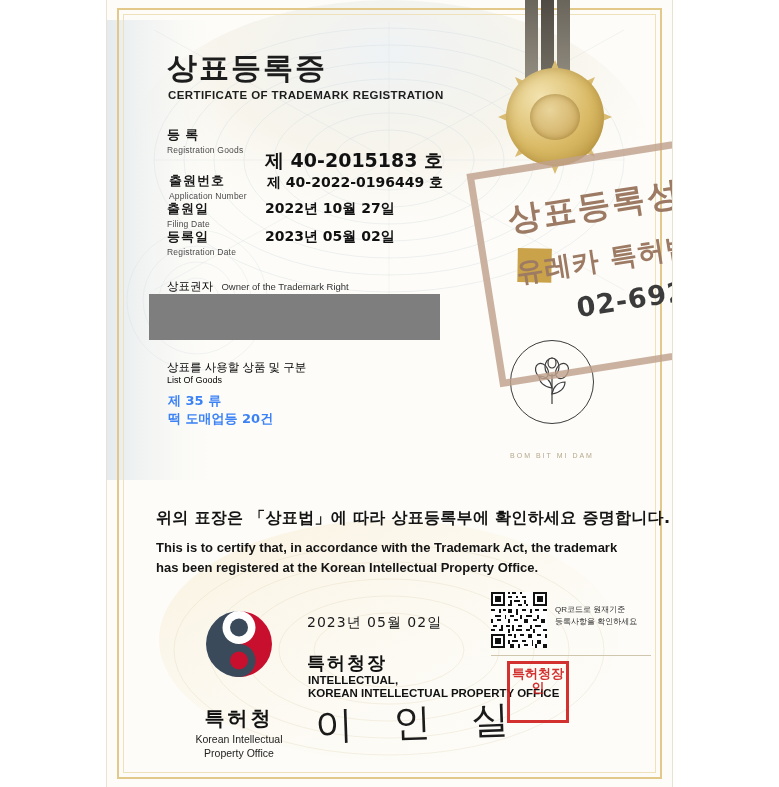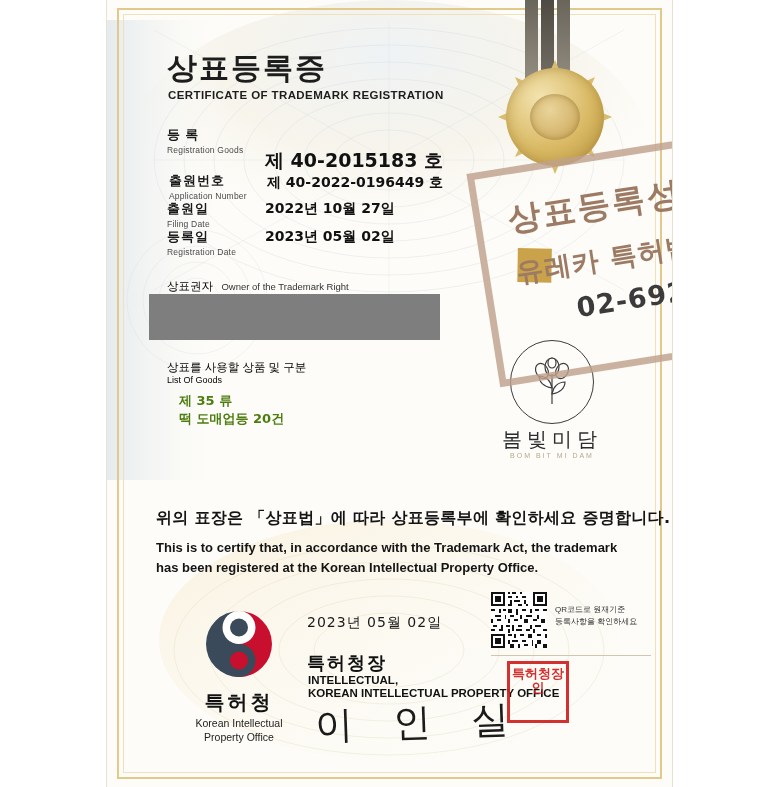--- a/index.html
+++ b/index.html
@@ -182,23 +182,22 @@
     left: 60px;
     top: 360px;
   }
   #goods-head .label-ko { font-size: 11.5px; }
   #goods-head .label-en { font-size: 9px; }
   .goods-line {
     position: absolute;
     left: 61px;
     font-size: 13px;
     font-weight: bold;
-    color: #4d7c0f;
-    font-family: "DejaVu Sans", sans-serif;
-    margin-left: 11px;
+    color: #3b82f6;
+    font-family: "DejaVu Sans", sans-serif;
   }
   #goods-class { top: 392px; }
   #goods-desc  { top: 410px; }
 
   
   .trademark {
     position: absolute;
     left: 355px;
     top: 340px;
     width: 180px;
@@ -315,21 +314,21 @@
     top: 607px;
     width: 140px;
     text-align: center;
   }
   .kipo-mark {
     width: 74px;
     height: 74px;
     margin: 0 auto;
   }
   .kipo-ko {
-    margin-top: 4px;
+    margin-top: 20px;
     font-size: 20px;
     font-weight: bold;
     letter-spacing: 3px;
     color: #111;
     font-family: "DejaVu Sans", sans-serif;
   }
   .kipo-en {
     font-size: 10.5px;
     color: #222;
     line-height: 14px;
@@ -565,21 +564,20 @@
       <g fill="none" stroke="#3d3d3d" stroke-width="1.2">
         <path d="M28 50 C28 38 28 28 28 20"></path>
         <path d="M28 34 C20 33 15 28 15 22 C22 22 27 27 28 34Z" fill="#ffffff"></path>
         <path d="M28 40 C36 39 41 34 41 28 C34 28 29 33 28 40Z" fill="#ffffff"></path>
         <ellipse cx="28" cy="13" rx="7" ry="9"></ellipse>
         <ellipse cx="18" cy="17" rx="6" ry="8" transform="rotate(-28 18 17)"></ellipse>
         <ellipse cx="38" cy="17" rx="6" ry="8" transform="rotate(28 38 17)"></ellipse>
         <ellipse cx="28" cy="9" rx="4" ry="5"></ellipse>
       </g>
     </svg>
-    <div class="tm-name">봄빛미담</div>
     <div class="tm-sub">BOM BIT MI DAM</div>
   </div>
 
   <div class="certify-ko">위의 표장은 「상표법」에 따라 상표등록부에 확인하세요 증명합니다.</div>
   <div class="certify-en">
     <span>This is to certify that, in accordance with the Trademark Act, the trademark</span>
     <span>has been registered at the Korean Intellectual Property Office.</span>
   </div>
 
   <div class="kipo-logo">

